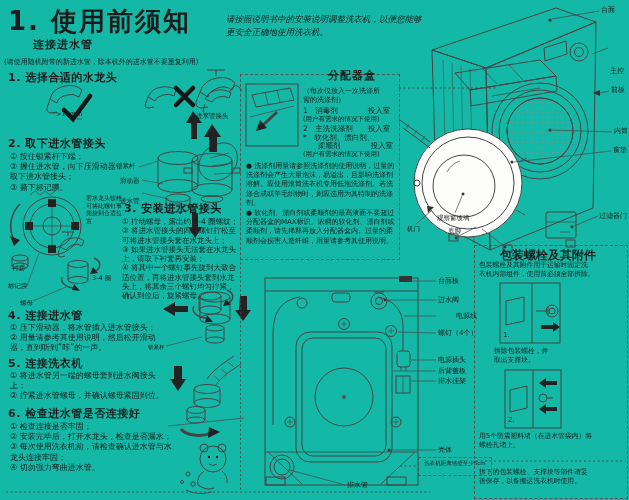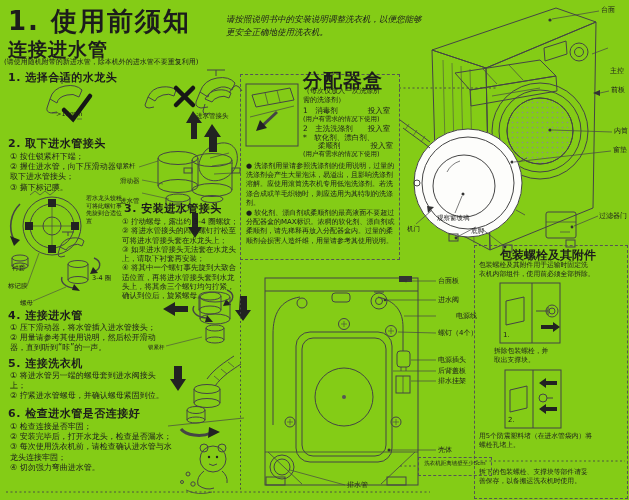--- a/index.html
+++ b/index.html
@@ -1,31 +1,31 @@
 <!DOCTYPE html>
 <html><head>
 <meta charset="utf-8">
 <style>
   html,body{margin:0;padding:0;background:#e8e8e8;}
-  .page{position:relative;width:629px;height:500px;background:#84cc16;overflow:hidden;
+  .page{position:relative;width:629px;height:500px;background:#14b8a6;overflow:hidden;
         font-family:"DejaVu Sans",sans-serif;color:#1c1c1c;}
   .abs{position:absolute;}
   .it{font-style:italic;padding-left:40px;}
   .pre{white-space:pre-line;}
   .f55{font-size:5.5px;line-height:1.3;}
   .f6{font-size:6px;line-height:1.25;}
   .f65{font-size:6.5px;line-height:1.3;}
   .f68{font-size:6.8px;line-height:1.35;}
   .f7{font-size:7px;line-height:1.32;}
   .f75{font-size:7.5px;line-height:1.24;}
   .f8{font-size:8px;line-height:1.28;}
   .f85{font-size:8.5px;line-height:1.5;}
   .f10b{font-size:12px;font-weight:bold;}
   .f11b{font-size:11px;font-weight:bold;letter-spacing:.5px;}
-  .f15b{font-size:19px;font-weight:bold;letter-spacing:1px;}
+  .f15b{font-size:11px;font-weight:bold;letter-spacing:1px;margin-left:25px;}
   .title{font-size:26px;font-weight:900;letter-spacing:2px;}
   .dashbox{border:1.2px dashed #555;background:transparent;}
   svg{display:block;}
 </style>
 </head>
 <body>
 
 <div class="page">
 
   <svg class="abs" style="left:0;top:0" width="629" height="500" viewBox="0 0 629 500">
@@ -371,21 +371,21 @@
   <div class="abs f7" style="left:246px;top:162px;width:150px;">● 洗涤剂用量请参照洗涤剂的使用说明，过量的洗涤剂会产生大量泡沫，易溢出，且影响洗涤剂溶解。应使用滚筒洗衣机专用低泡洗涤剂。若洗涤合成或羊毛织物时，则应选用为其特制的洗涤剂。</div>
   <div class="abs f7" style="left:246px;top:209px;width:150px;">● 软化剂、漂白剂或柔顺剂的最高液面不要超过分配器盒的MAX标识。浓稠的软化剂、漂白剂或柔顺剂，请先稀释再放入分配器盒内。过量的柔顺剂会损害人造纤维，用量请参考其使用说明。</div>
 
   <div class="abs f7" style="left:601px;top:6px;">台面</div>
   <div class="abs f7" style="left:610px;top:43px;margin-top:24px;">主控</div>
   <div class="abs f7" style="left:611px;top:86px;">前板</div>
   <div class="abs f7" style="left:614px;top:127px;">内筒</div>
   <div class="abs f7" style="left:613px;top:146px;">窗垫</div>
   <div class="abs f65" style="left:437px;top:214px;">观察窗玻璃</div>
   <div class="abs f65" style="left:407px;top:225px;">机门</div>
-  <div class="abs f65" style="left:471px;top:227px;">底脚</div>
+  <div class="abs f65" style="left:448px;top:227px;">底脚</div>
   <div class="abs f7" style="left:599px;top:212px;">过滤器门</div>
 
   <div class="abs f7" style="left:438px;top:277px;">台面板</div>
   <div class="abs f7" style="left:438px;top:296px;">进水阀</div>
   <div class="abs f7" style="left:456px;top:312px;">电源线</div>
   <div class="abs f7" style="left:438px;top:329px;">螺钉（4个）</div>
   <div class="abs f7" style="left:438px;top:356px;">电源插头</div>
   <div class="abs f7" style="left:438px;top:367px;">后背盖板</div>
   <div class="abs f7" style="left:438px;top:377px;">排水挂架</div>
   <div class="abs f7" style="left:438px;top:446px;">壳体</div>

